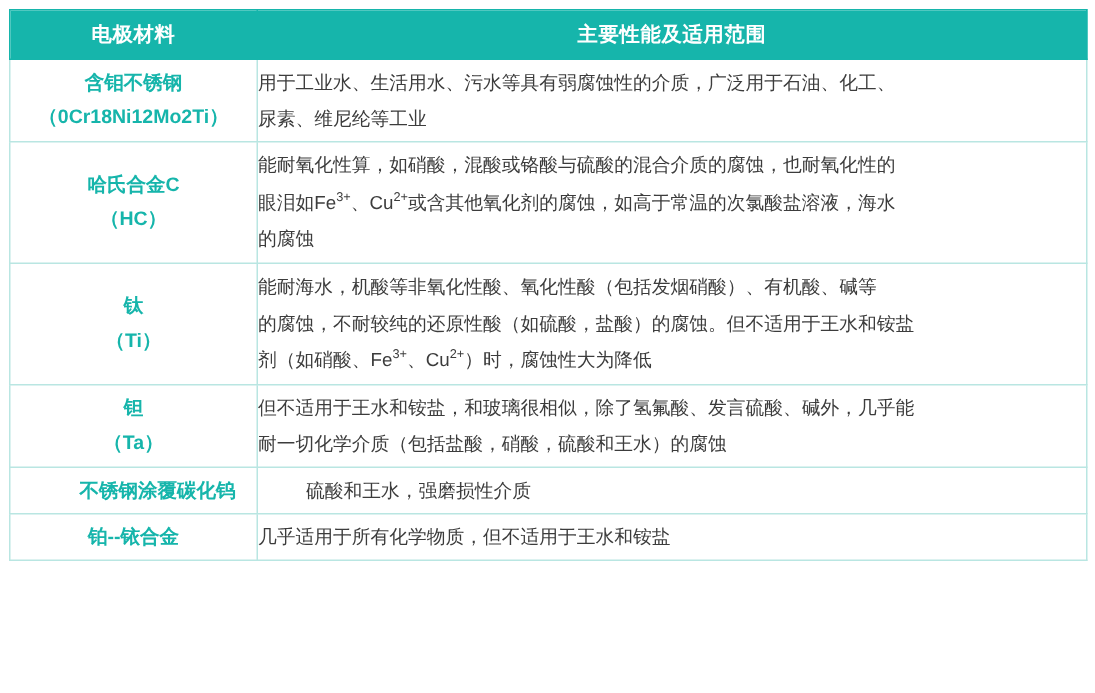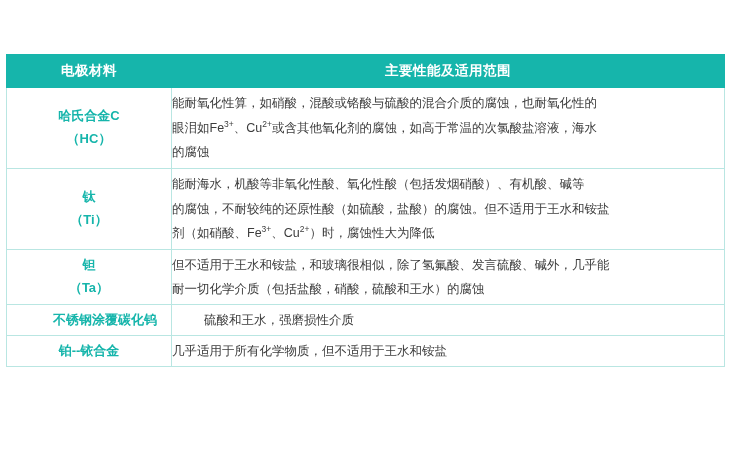--- a/index.html
+++ b/index.html
@@ -18,21 +18,20 @@
     height: 462px;
     box-sizing: border-box;
     padding: 6px 6px 0 6px;
     background: #ffffff;
   }
   table.spec-table {
     border-collapse: collapse;
     width: 718px;
     table-layout: fixed;
     background: #ffffff;
-    margin-top: 48px;
   }
   table.spec-table td {
     border: 1px solid #b9e6e2;
     vertical-align: middle;
     padding: 0;
   }
   
   tr.header-row td {
     background: #16b5ab;
     color: #ffffff;
@@ -87,20 +86,30 @@
     <colgroup>
       <col style="width:165px">
       <col style="width:553px">
     </colgroup>
     <tbody>
       <tr class="header-row">
         <td>电极材料</td>
         <td>主要性能及适用范围</td>
       </tr>
 
+      <tr class="r1">
+        <td class="col-mat">
+          <span class="mat-line">含钼不锈钢</span>
+          <span class="mat-line">（0Cr18Ni12Mo2Ti）</span>
+        </td>
+        <td class="col-desc">
+          <span class="desc-line">用于工业水、生活用水、污水等具有弱腐蚀性的介质，广泛用于石油、化工、</span>
+          <span class="desc-line">尿素、维尼纶等工业</span>
+        </td>
+      </tr>
 
 
       <tr class="r3">
         <td class="col-mat">
           <span class="mat-line">哈氏合金C</span>
           <span class="mat-line">（HC）</span>
         </td>
         <td class="col-desc">
           <span class="desc-line">能耐氧化性算，如硝酸，混酸或铬酸与硫酸的混合介质的腐蚀，也耐氧化性的</span>
           <span class="desc-line">眼泪如Fe<sup>3+</sup>、Cu<sup>2+</sup>或含其他氧化剂的腐蚀，如高于常温的次氯酸盐溶液，海水</span>

